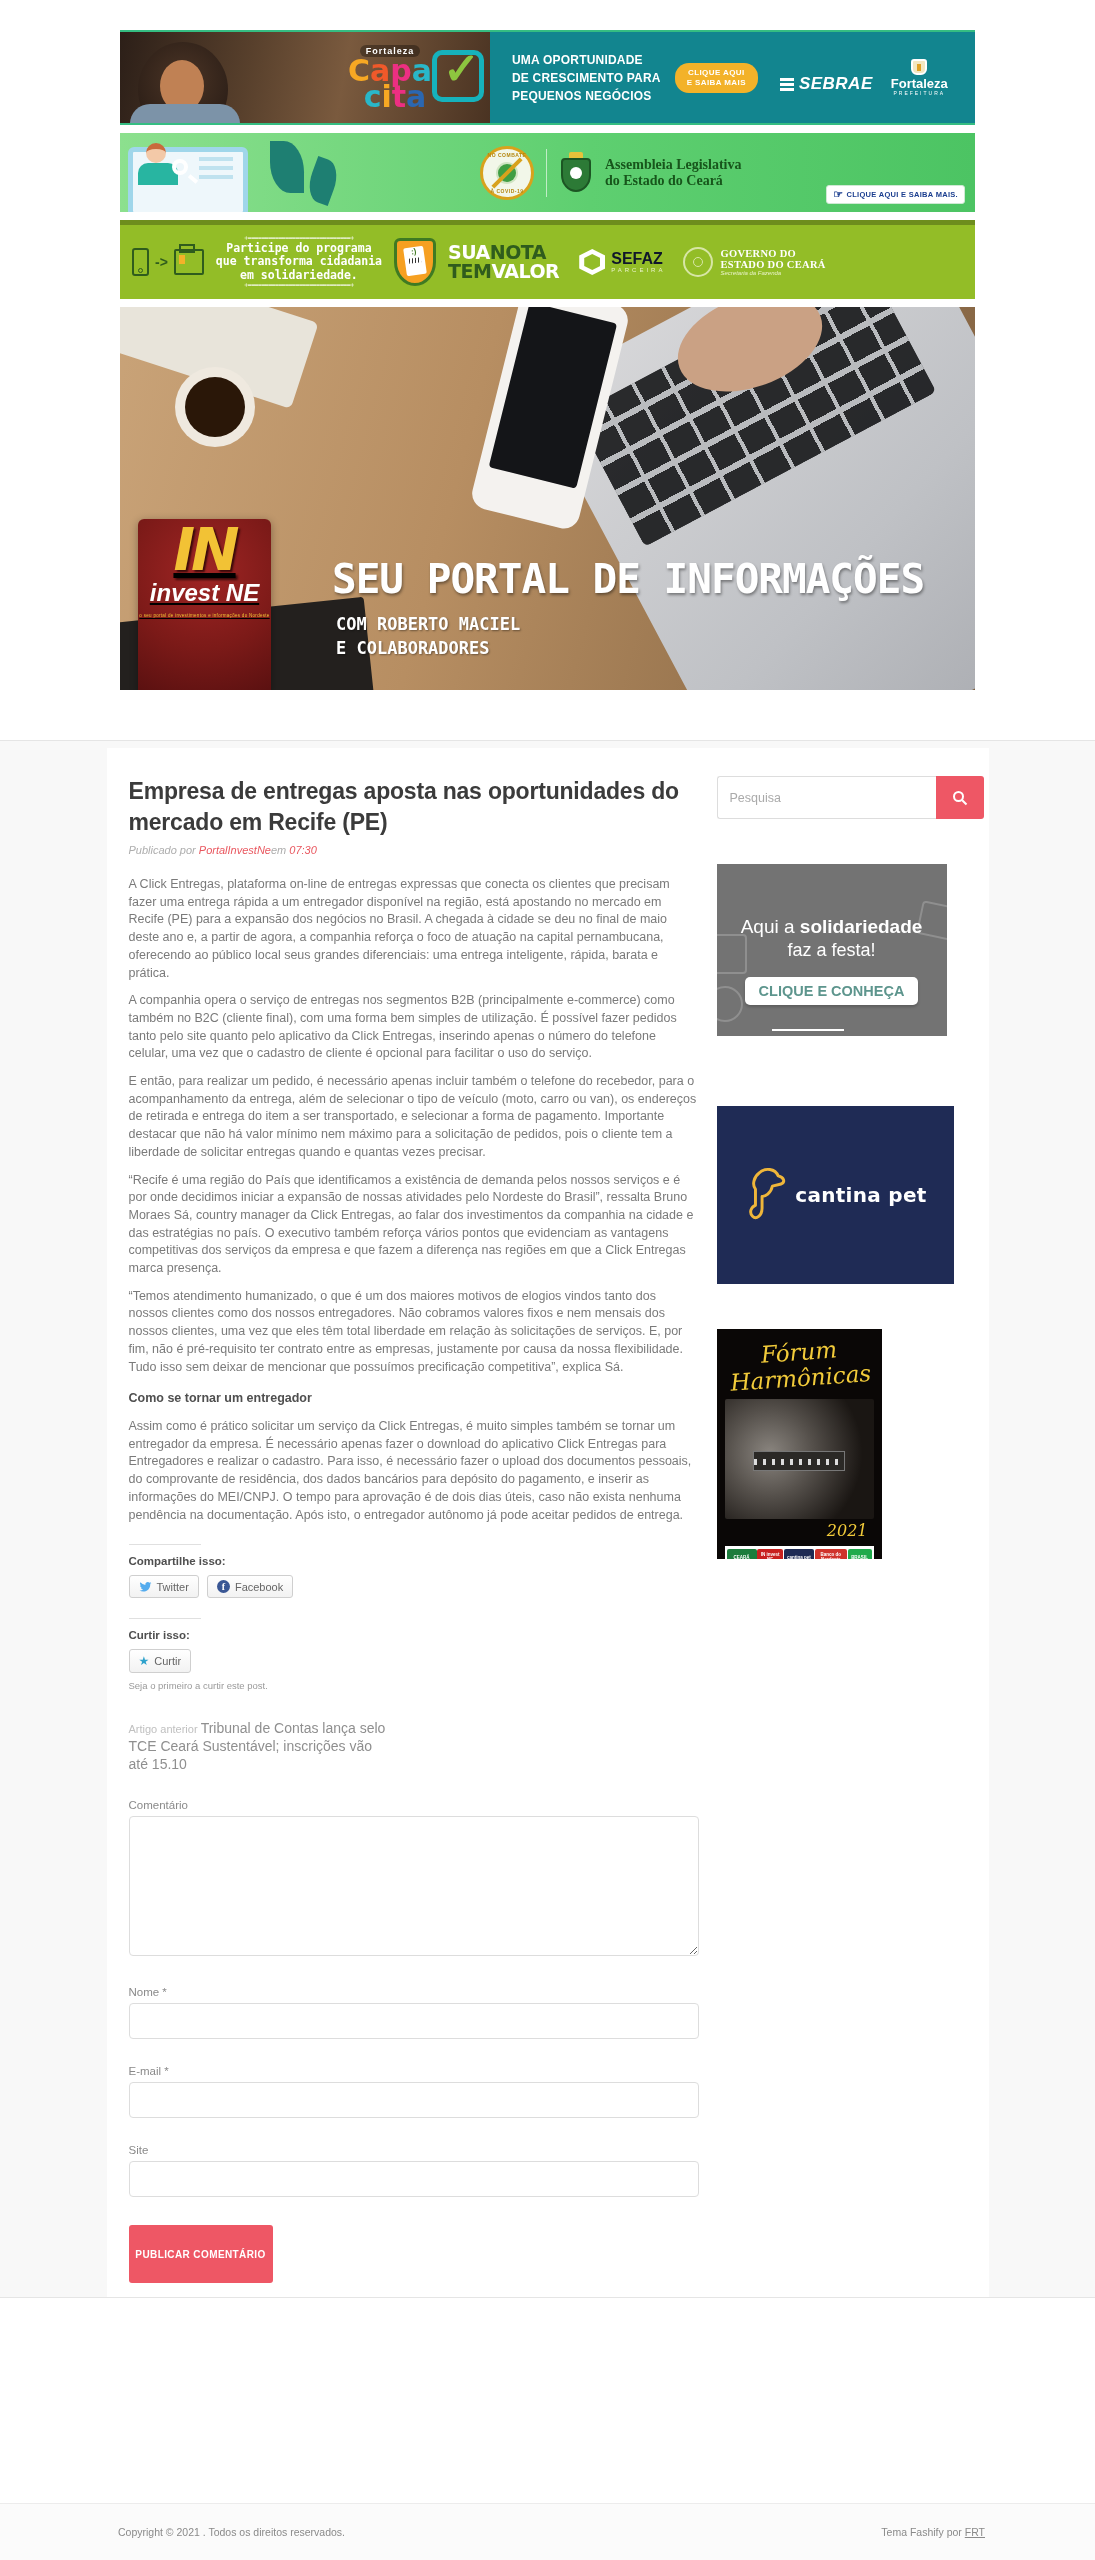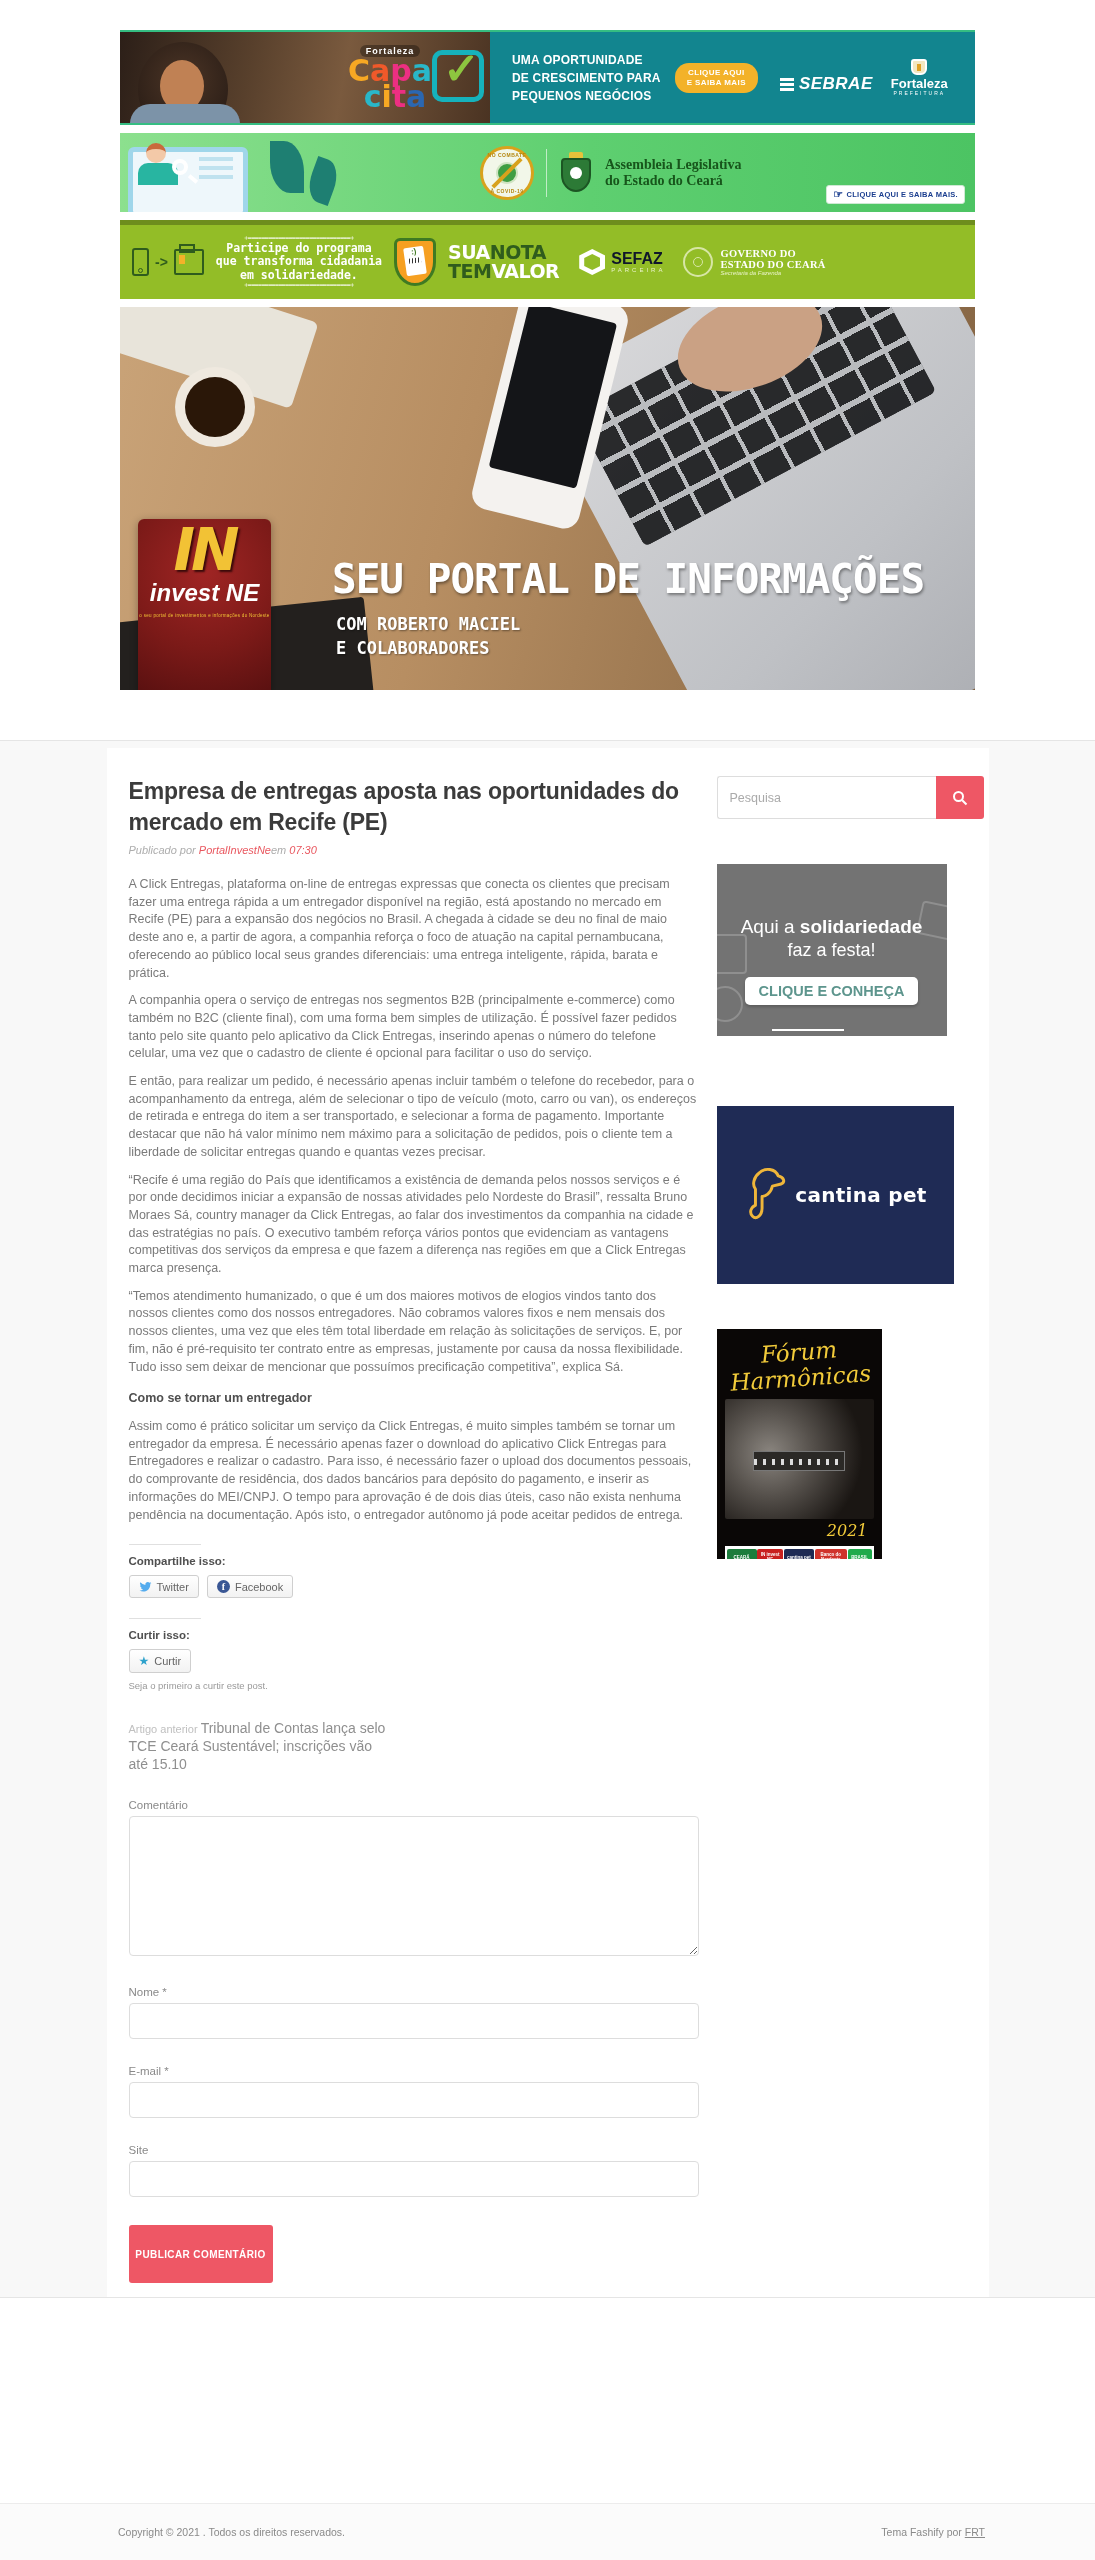--- a/index.html
+++ b/index.html
@@ -92,21 +92,21 @@
   .hero { background:linear-gradient(105deg,#c9a378 0%,#b78e62 40%,#97744e 75%,#7e5f40 100%); }
   .hero-kb { position:absolute; left:-30px; top:-20px; width:220px; height:90px; background:#e8e4da; transform:rotate(18deg); border-radius:6px; }
   .hero-cup { position:absolute; left:55px; top:60px; width:80px; height:80px; border-radius:50%; background:#efe9df; }
   .hero-cup i { position:absolute; left:10px; top:10px; width:60px; height:60px; border-radius:50%; background:#2a1708; }
   .hero-notebook { position:absolute; left:-10px; bottom:-30px; width:260px; height:110px; background:#23201e; transform:rotate(-6deg); border-radius:4px; }
   .hero-laptop { position:absolute; right:-60px; top:-40px; width:420px; height:470px; background:linear-gradient(160deg,#d8d8da 0%,#bfc1c5 60%,#a9abb0 100%); transform:rotate(-28deg); border-radius:18px; }
   .hero-keys { position:absolute; left:30px; top:40px; width:330px; height:150px; background:repeating-linear-gradient(0deg,#17181a 0 26px,#b8babd 26px 32px), repeating-linear-gradient(90deg,#17181a 0 30px,#b8babd 30px 34px); background-blend-mode:lighten; opacity:0.9; border-radius:6px; transform:rotate(0deg); background-color:#17181a; }
   .hero-hand { position:absolute; right:150px; top:-10px; width:150px; height:90px; background:#caa184; border-radius:50%; transform:rotate(-20deg); }
   .hero-phone { position:absolute; left:375px; top:-15px; width:110px; height:230px; background:#f4f2ef; border-radius:16px; transform:rotate(14deg); }
   .hero-phone i { position:absolute; left:10px; top:18px; width:90px; height:170px; background:#141518; border-radius:4px; }
-  .hero-logo { position:absolute; left:18px; top:212px; width:133px; height:176px; background:radial-gradient(circle at 50% 30%,#a02524 0%,#7c1a18 55%,#581010 100%); border-radius:6px; text-align:center; box-shadow:0 2px 8px #00000055; }
+  .hero-logo { position:absolute; left:18px; top:212px; width:133px; height:176px; background:radial-gradient(circle at 50% 30%,#a02524 0%,#7c1a18 55%,#581010 100%); border-radius:6px; text-align:center; box-shadow:0 2px 8px #00000055;text-decoration:underline; }
   .hero-logo .in { font-family:"DejaVu Sans", sans-serif; font-style:italic; font-weight:bold; font-size:58px; line-height:62px; color:#f2c235; text-shadow:2px 2px 2px #3a0a0a; letter-spacing:-4px; }
   .hero-logo .inv { font-style:italic; font-weight:bold; font-size:24px; color:#fff; line-height:24px; }
   .hero-logo .tag { display:block; margin-top:8px; font-size:4.5px; color:#f2c235; letter-spacing:0.3px; }
   .hero-title { position:absolute; left:212px; top:248px; font-family:"DejaVu Sans Mono", monospace; font-weight:bold; font-size:41px; color:#fff; letter-spacing:-1px; text-shadow:1px 2px 3px #00000066; white-space:nowrap; }
   .hero-sub { position:absolute; left:216px; top:305px; font-family:"DejaVu Sans Mono", monospace; font-weight:bold; font-size:17px; line-height:24px; color:#fff; text-shadow:1px 1px 2px #00000066; }
 
   
   .header-gap { height:50px; background:#fff; }
   .header-sep { height:1px; background:#e5e5e5; }
   .main-bg { background:#f8f8f8; padding-top:7px; }

